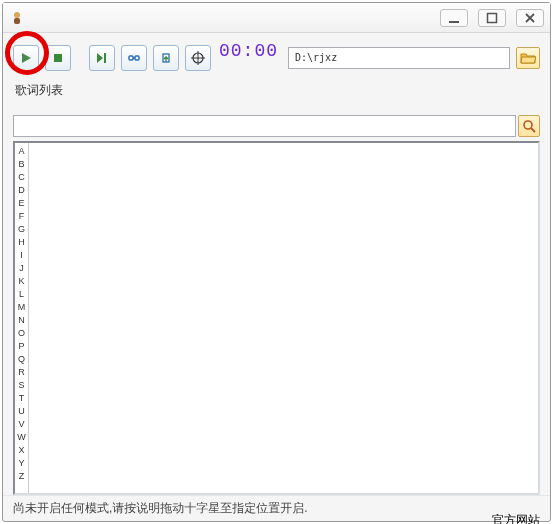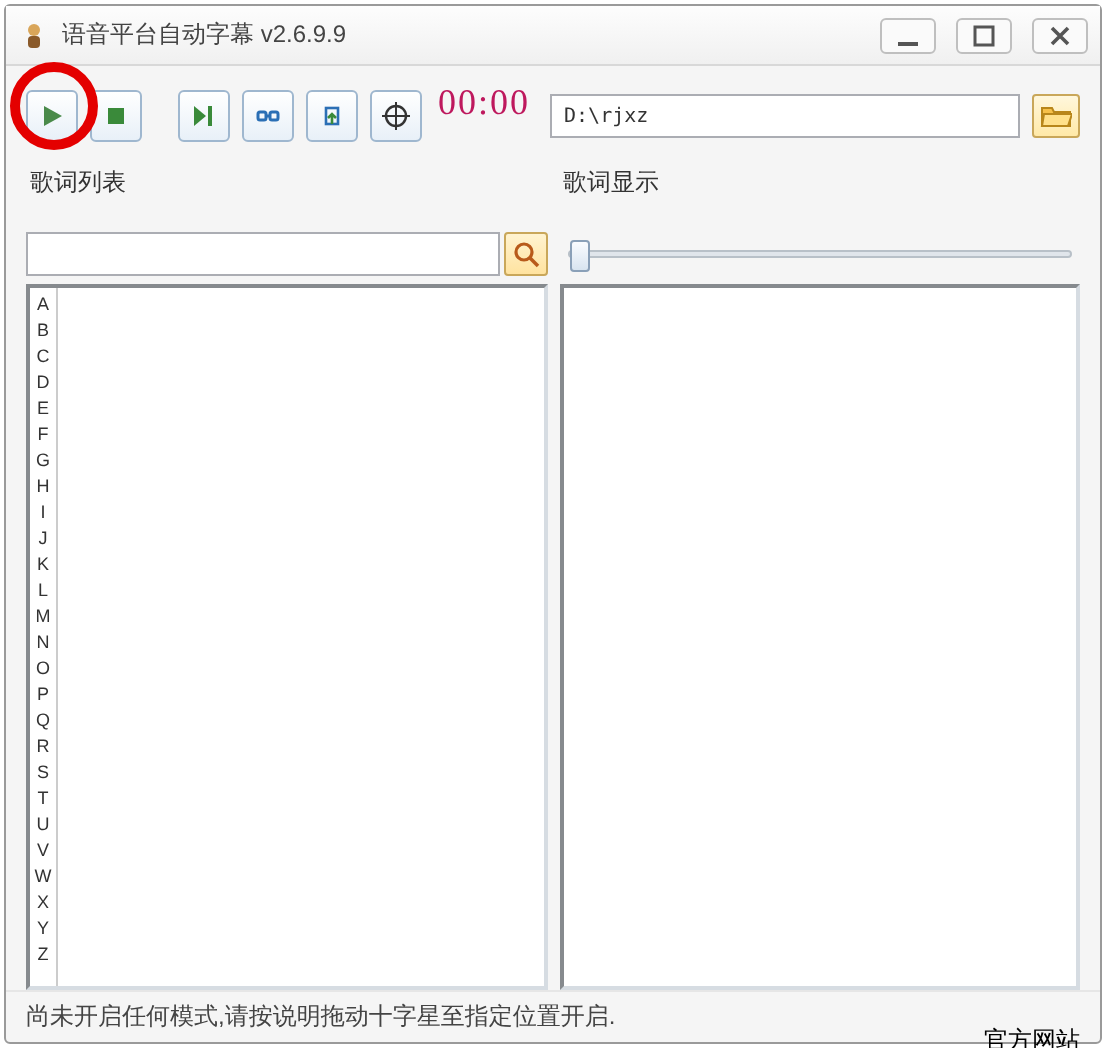--- a/index.html
+++ b/index.html
@@ -56,23 +56,23 @@
   .tbtn {
     width: 26px; height: 26px;
     border: 1px solid #9fb7cf;
     border-radius: 3px;
     background: linear-gradient(#ffffff, #e8f0f8);
     display: flex; align-items: center; justify-content: center;
     cursor: pointer;
   }
   .tbtn svg { width: 14px; height: 14px; }
   .time-display {
-    font-family: Liberation Serif, serif;
+    font-family: Liberation Mono, monospace;
     font-size: 18px;
-    color: #be185d;
+    color: #6d28d9;
     margin: 0 4px 13px 2px;
     letter-spacing: 1px;
   }
   .path-input {
     flex: 1;
     height: 22px;
     border: 1px solid #abadb3;
     background: #fff;
     padding: 2px 6px;
     font-family: "Consolas","SimSun",monospace;
@@ -204,21 +204,20 @@
 
 <div class="window">
 
   <div class="titlebar">
     <span class="app-icon">
       <svg viewBox="0 0 16 16">
           <circle cx="8" cy="5" r="3" fill="#d9a65a"></circle>
           <rect x="5" y="8" width="6" height="6" rx="2" fill="#8a5a2a"></rect>
         </svg>
     </span>
-    <span class="title">语音平台自动字幕 v2.6.9.9</span>
     <div class="winbtns">
       <div class="winbtn">
         <svg width="12" height="12" viewBox="0 0 12 12">
             <rect x="1" y="9" width="10" height="2" fill="#555"></rect>
           </svg>
       </div>
       <div class="winbtn">
         <svg width="12" height="12" viewBox="0 0 12 12">
             <rect x="1.5" y="1.5" width="9" height="9" fill="none" stroke="#555" stroke-width="1.5"></rect>
           </svg>
@@ -319,29 +318,20 @@
             <span>V</span>
             <span>W</span>
             <span>X</span>
             <span>Y</span>
             <span>Z</span>
           </div>
         <div class="list-content"></div>
       </div>
     </div>
 
-    <div class="panel">
-      <div class="panel-header">歌词显示</div>
-      <div class="slider-row">
-        <div class="slider-track">
-          <div class="slider-thumb"></div>
-        </div>
-      </div>
-      <div class="display-area"></div>
-    </div>
 
   </div>
 
   <div class="statusbar">
     <span>尚未开启任何模式,请按说明拖动十字星至指定位置开启.</span>
     <a class="link">官方网站</a>
   </div>
 
 </div>
 

